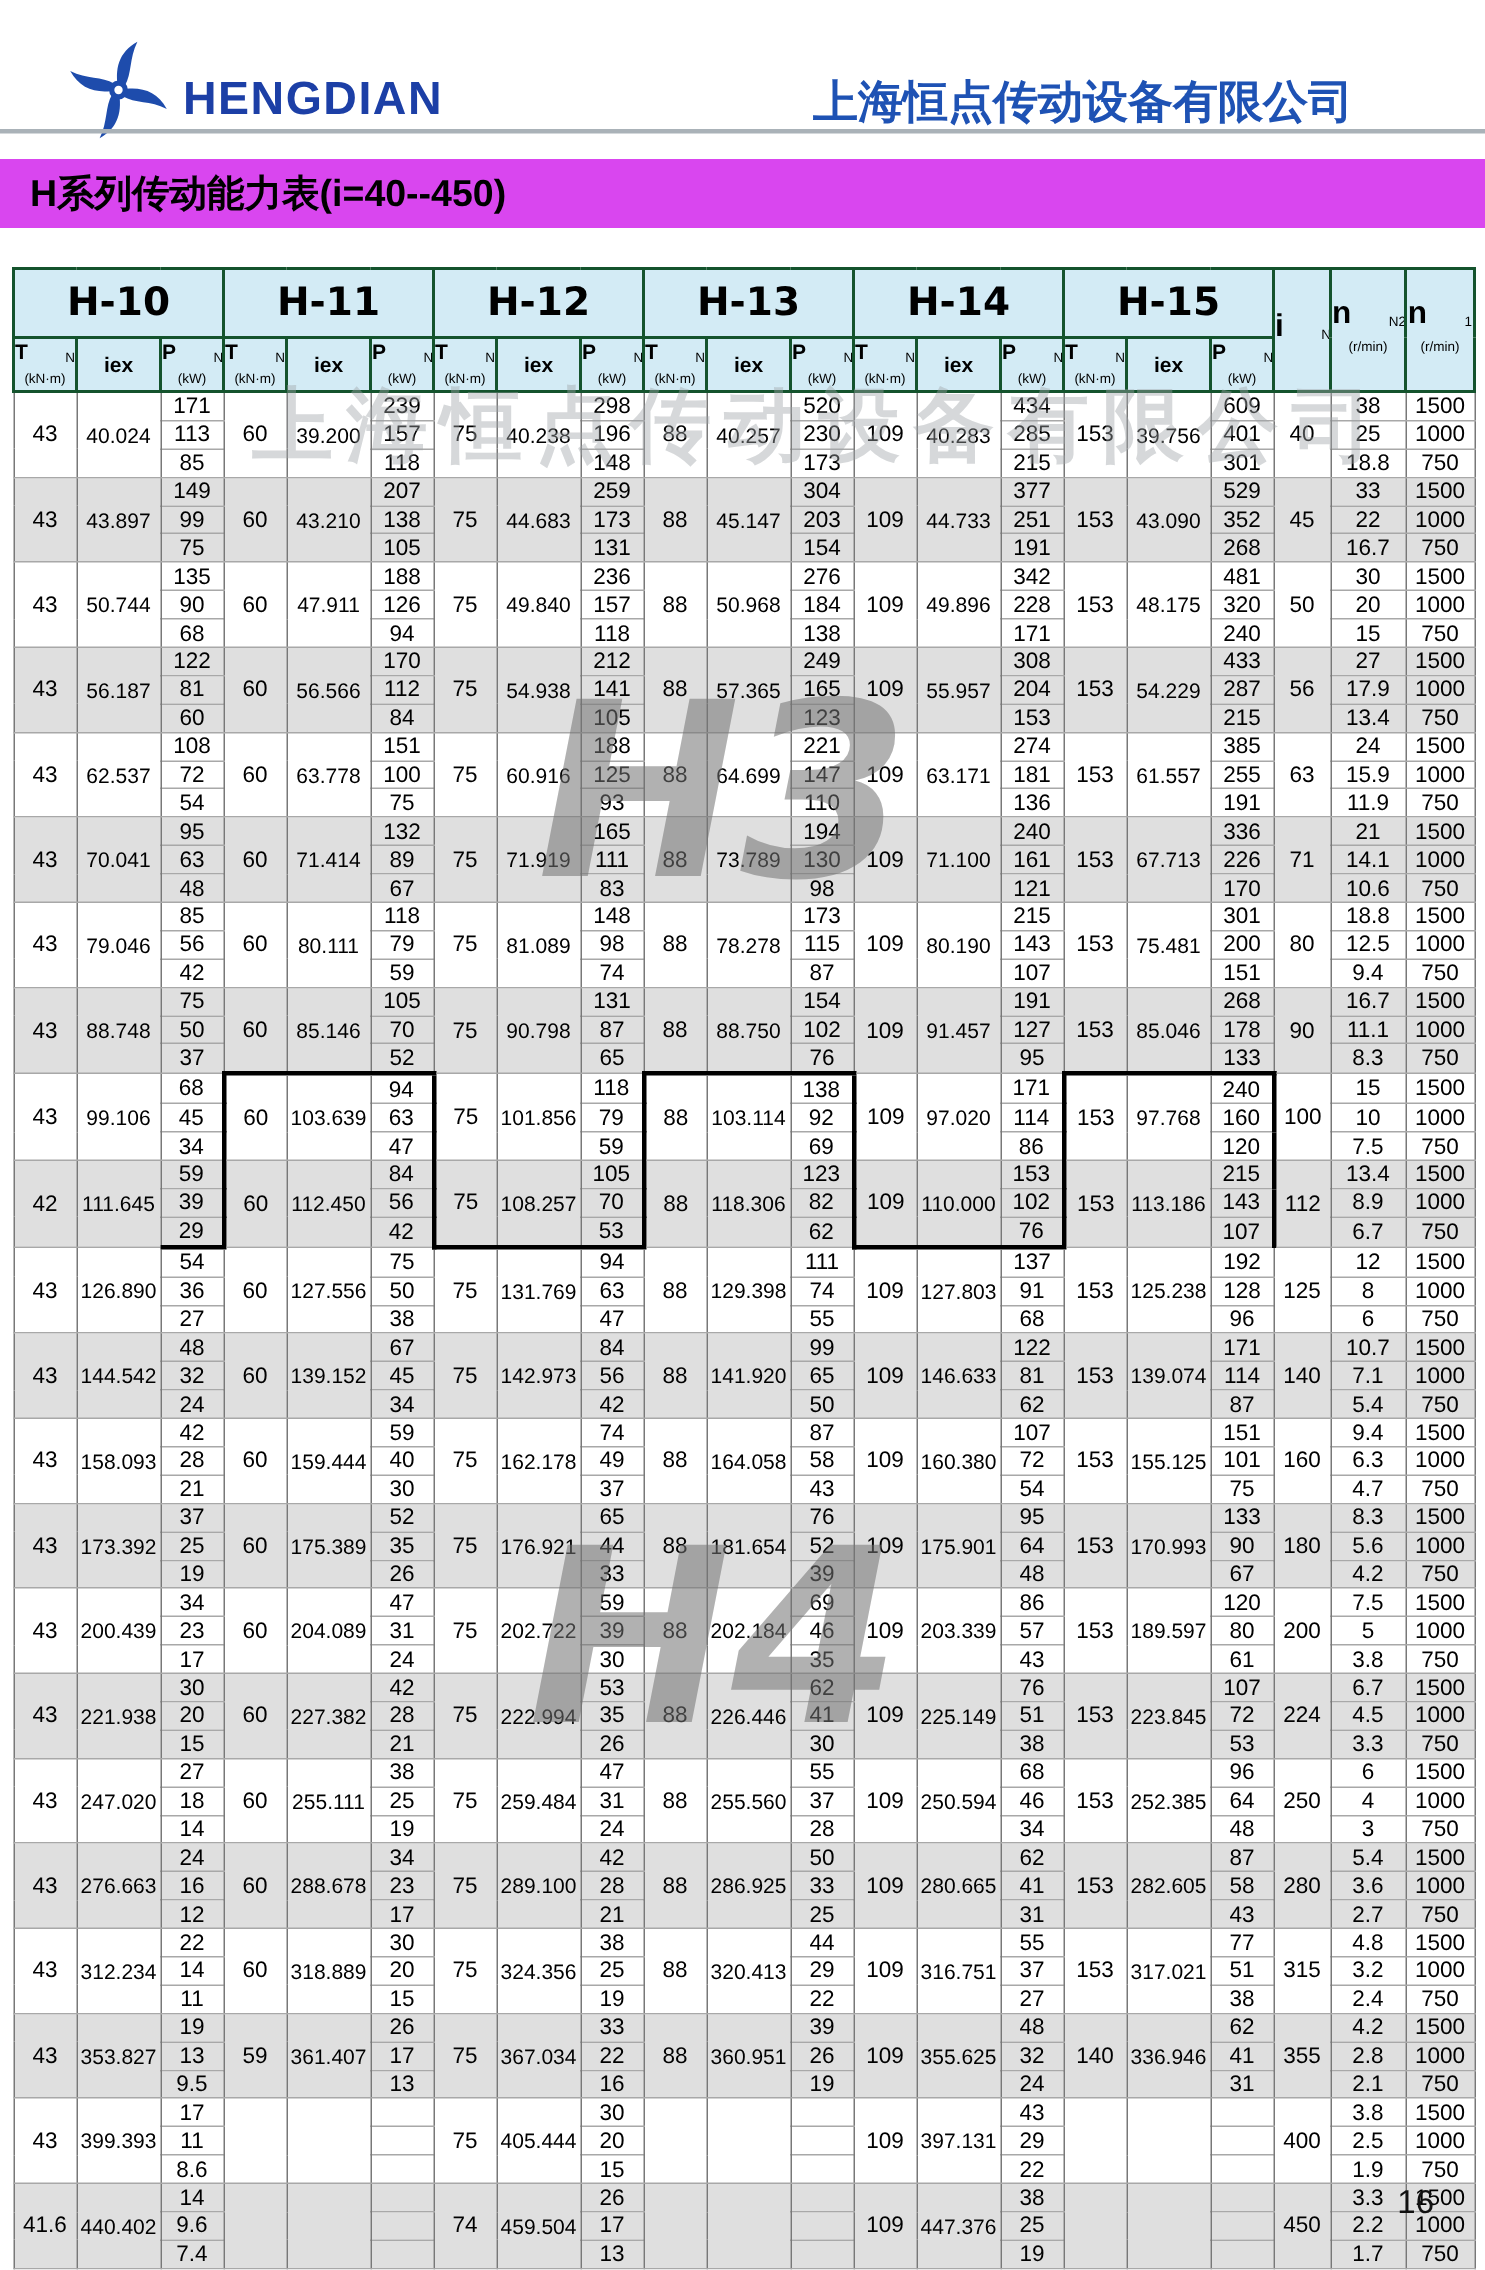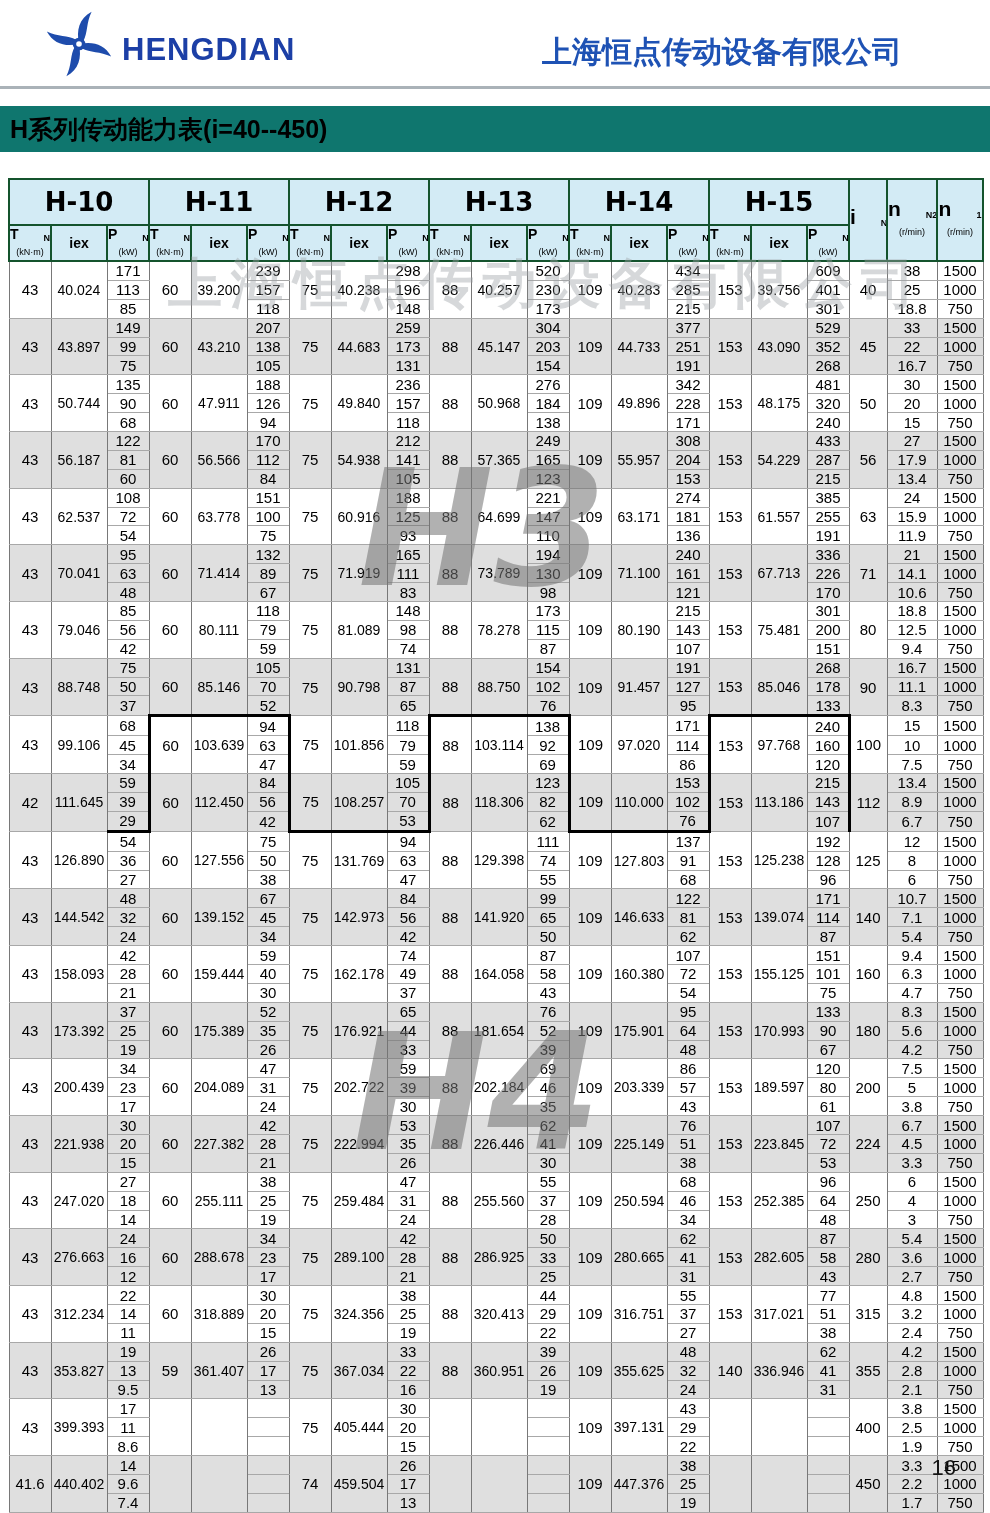--- a/index.html
+++ b/index.html
@@ -1,44 +1,44 @@
 <!DOCTYPE html>
 <html><head>
 <meta charset="utf-8">
 <style>
   html,body{margin:0;padding:0;}
   body{
     width:990px;height:1513px;position:relative;background:#fff;
     font-family:"Liberation Sans","DejaVu Sans",sans-serif;color:#000;overflow:hidden;
   }
   
-  .topbar{position:absolute;top:0;left:0;width:914px;height:86px;}
+  .topbar{position:absolute;top:16px;left:0;width:914px;height:86px;}
   .logo-wrap{position:absolute;left:44px;top:8px;width:70px;height:72px;}
   .logo-text{
     position:absolute;left:122px;top:32px;font-size:31px;font-weight:600;
     color:#1c3fa6;letter-spacing:1px;
   }
   .company-name{
     position:absolute;right:12px;top:32px;font-size:30px;font-weight:bold;color:#1e52b4;
   }
   .top-divider{position:absolute;top:86px;left:0;width:990px;height:0;border-top:3px solid #aab2b8;}
   
   .banner{
-    position:absolute;top:106px;left:0;width:990px;height:46px;background:#0f766e;
-    line-height:46px;font-size:25px;font-weight:bold;padding-left:10px;box-sizing:border-box;
+    position:absolute;top:106px;left:0;width:990px;height:46px;background:#d946ef;
+    line-height:46px;font-size:25px;font-weight:bold;padding-left:20px;box-sizing:border-box;
   }
   
   .table-wrap{position:absolute;top:178px;left:8px;width:974px;}
   table{border-collapse:collapse;table-layout:fixed;width:974px;}
   th,td{padding:0;text-align:center;vertical-align:middle;overflow:hidden;white-space:nowrap;}
   thead th{background:#d3ebf5;border:2px solid #14532d;}
   th.mh{height:44px;font-size:26px;font-weight:bold;font-family:"DejaVu Sans",sans-serif;}
   th.sh{height:34px;font-size:14px;font-weight:bold;line-height:12px;}
   th.rh{font-size:21px;font-weight:bold;line-height:15px;}
-  .sb{font-size:9px;font-weight:bold;vertical-align:-2px;padding-left:25px;}
+  .sb{font-size:9px;font-weight:normal;vertical-align:-2px;padding-left:25px;}
   .unit{display:block;font-size:9px;font-weight:normal;margin-top:2px;}
   tbody td{
     height:17.9px;font-size:15px;
     border-left:1px solid #787878;border-right:1px solid #787878;
     border-top:1px solid #a8a8a8;border-bottom:1px solid #a8a8a8;
   }
   tbody td.iex{font-size:14px;}
   tr.stripe td{background:#dfdfdf;}
   tr.plain td{background:#ffffff;}
   tr.gs td{border-top:1px solid #222;}

